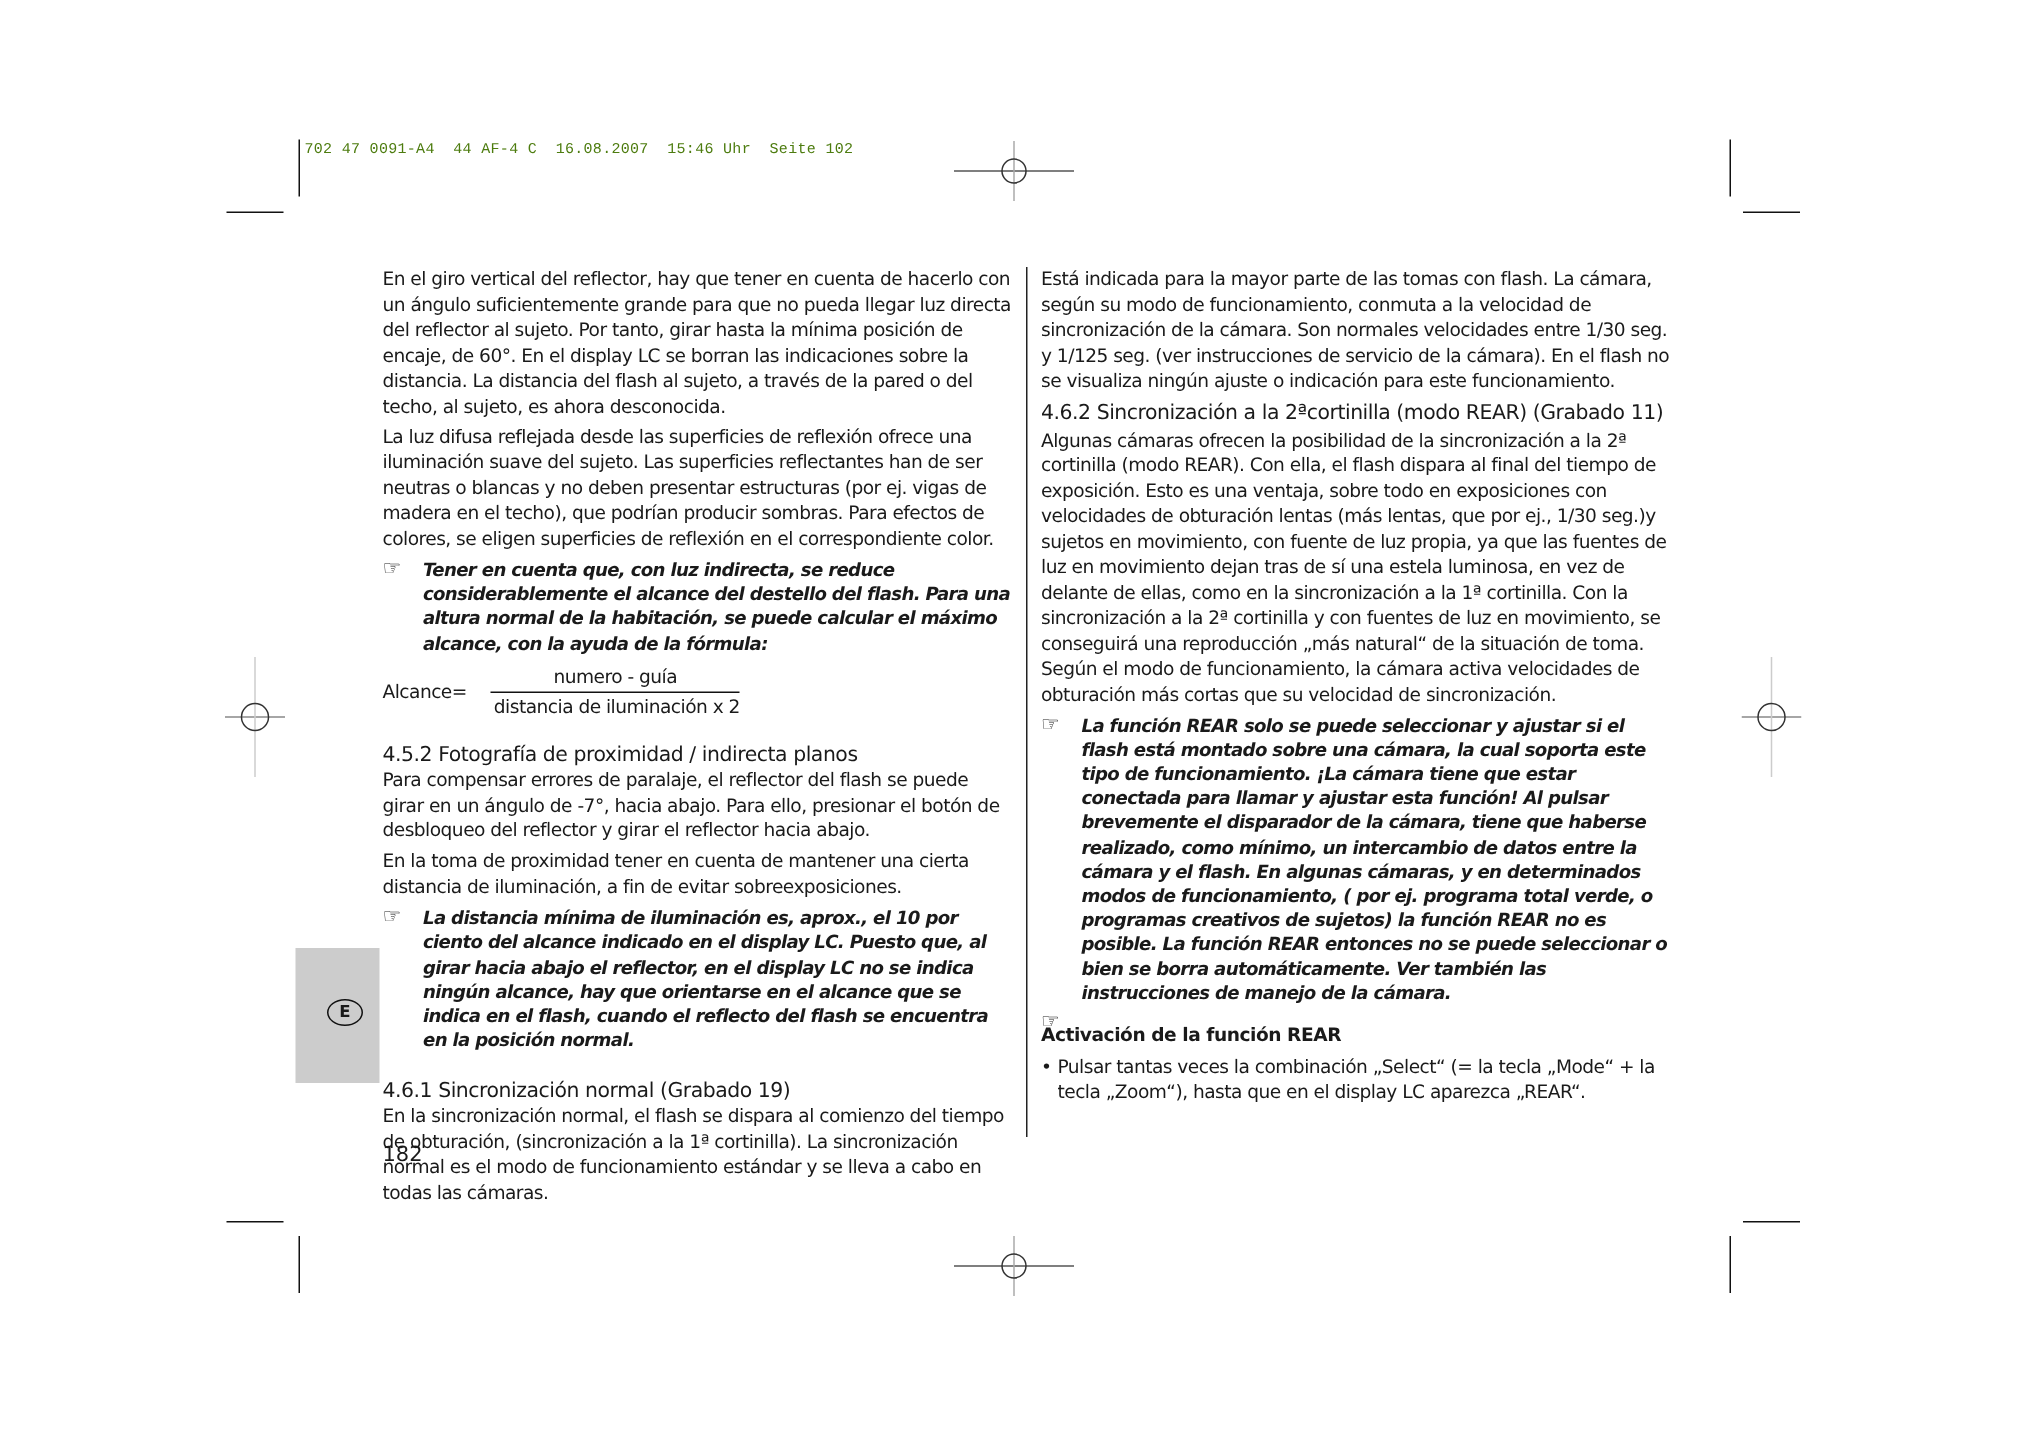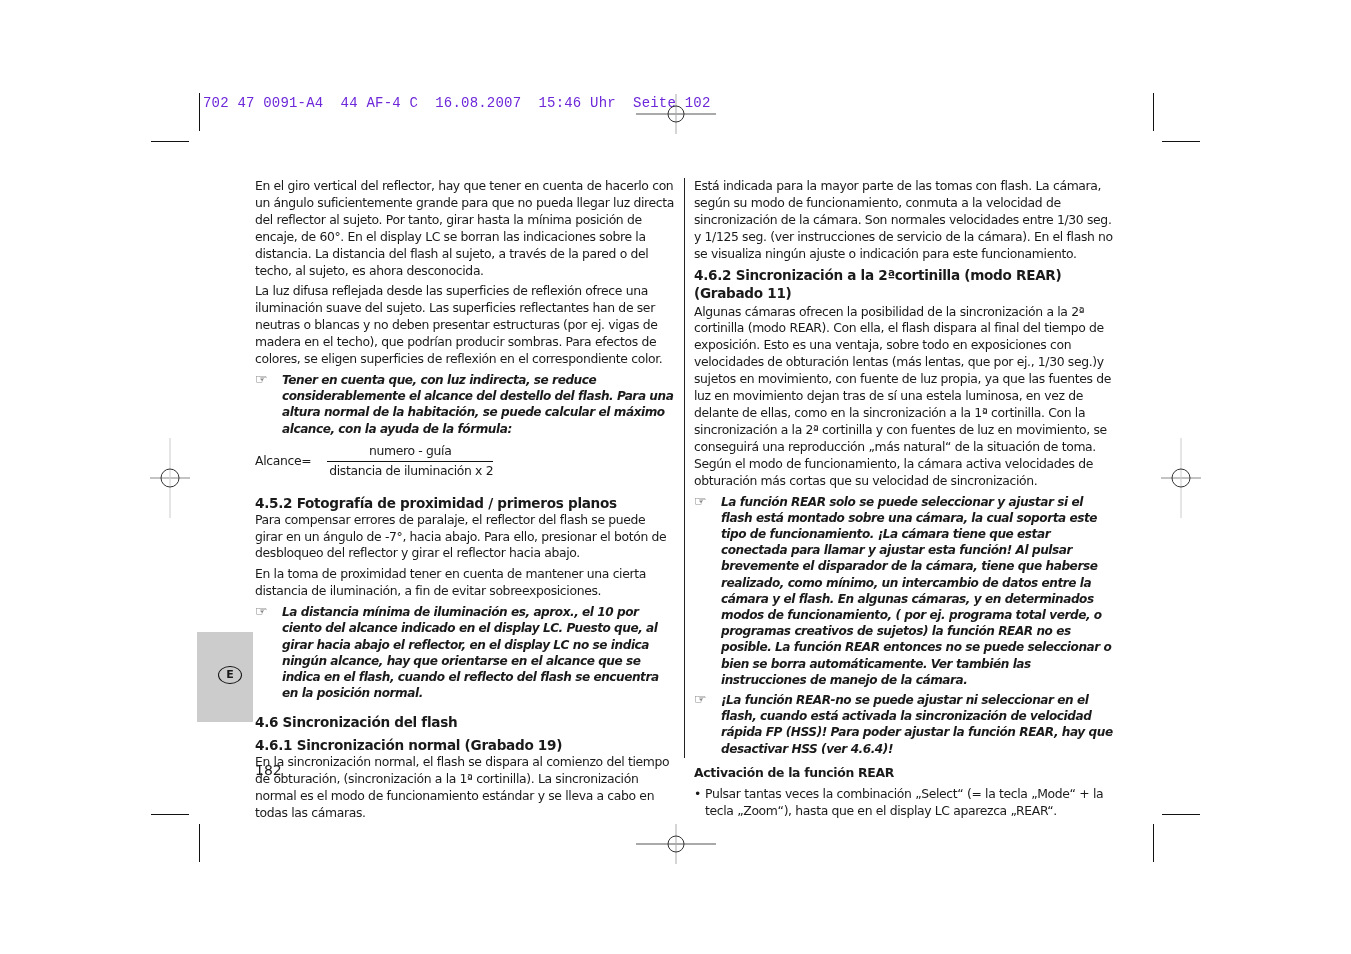--- a/index.html
+++ b/index.html
@@ -1,27 +1,27 @@
 <!DOCTYPE html>
 <html><head>
   <meta charset="utf-8">
   <style>
     html, body { margin: 0; padding: 0; background: #ffffff; }
     body { width: 1351px; height: 954px; position: relative; overflow: hidden;
            font-family: "DejaVu Sans", "Liberation Sans", sans-serif; color: #1a1a1a; }
     .abs { position: absolute; }
     .slug { left: 203px; top: 95px; font-family: "Liberation Mono", "DejaVu Sans Mono", monospace;
-            font-size: 14px; letter-spacing: 0.2px; color: #6d28d9; white-space: pre; }
+            font-size: 10px; letter-spacing: 0.2px; color: #4d7c0f; white-space: pre; }
     .vline { position: absolute; width: 1px; background: #111; }
     .hline { position: absolute; height: 1px; background: #111; }
     .reg { position: absolute; }
     .col { position: absolute; font-size: 12.4px; line-height: 16.9px; letter-spacing: -0.35px; }
     .col p { margin: 0; }
     .col .gap { height: 4px; }
-    .h2 { font-weight: bold; font-size: 13.6px; line-height: 18px; letter-spacing: -0.3px; margin: 0; }
+    .h2 { font-weight: normal; font-size: 13.6px; line-height: 18px; letter-spacing: -0.3px; margin: 0; }
     .note { position: relative; padding-left: 27px; font-style: italic; font-weight: bold; font-size: 12.1px; line-height: 16.2px; letter-spacing: -0.45px; }
     .note .hand { position: absolute; left: 0; top: -1px; font-style: normal; font-weight: normal; font-size: 14px; }
     .formula { display: flex; align-items: center; margin: 6px 0 4px 0; }
     .formula .lhs { margin-right: 16px; }
     .frac { display: inline-flex; flex-direction: column; align-items: center; }
     .frac .num { padding: 0 0 1px 0; }
     .frac .den { border-top: 1px solid #111; padding: 1px 0 0 0; width: 166px; text-align: right; }
     .frac .num { width: 166px; text-align: center; }
     .tab { left: 197px; top: 632px; width: 56px; height: 90px; background: #cccccc; }
     .tab-badge { position: absolute; left: 21px; top: 34px; width: 22px; height: 16px; border: 1.3px solid #111;
@@ -83,31 +83,30 @@
     <span>Tener en cuenta que, con luz indirecta, se reduce considerablemente el alcance del destello del flash. Para una altura normal de la habitación, se puede calcular el máximo alcance, con la ayuda de la fórmula:</span>
   </div>
   <div class="formula">
     <span class="lhs">Alcance=</span>
     <span class="frac">
       <span class="num">numero - guía</span>
       <span class="den">distancia de iluminación x 2</span>
     </span>
   </div>
   <div style="height:10px;"></div>
-  <h2 class="h2">4.5.2 Fotografía de proximidad / primeros planos</h2>
+  <h2 class="h2">4.5.2 Fotografía de proximidad / indirecta planos</h2>
   <p>Para compensar errores de paralaje, el reflector del flash se puede girar en un ángulo de -7°, hacia abajo. Para ello, presionar el botón de desbloqueo del reflector y girar el reflector hacia abajo.</p>
   <div class="gap"></div>
   <p>En la toma de proximidad tener en cuenta de mantener una cierta distancia de iluminación, a fin de evitar sobreexposiciones.</p>
   <div class="gap"></div>
   <div class="note">
     <span class="hand">☞</span>
     <span>La distancia mínima de iluminación es, aprox., el 10 por ciento del alcance indicado en el display LC. Puesto que, al girar hacia abajo el reflector, en el display LC no se indica ningún alcance, hay que orientarse en el alcance que se indica en el flash, cuando el reflecto del flash se encuentra en la posición normal.</span>
   </div>
   <div style="height:12px;"></div>
-  <h2 class="h2">4.6 Sincronización del flash</h2>
   <div style="height:5px;"></div>
   <h2 class="h2">4.6.1 Sincronización normal (Grabado 19)</h2>
   <p>En la sincronización normal, el flash se dispara al comienzo del tiempo de obturación, (sincronización a la 1ª cortinilla). La sincronización normal es el modo de funcionamiento estándar y se lleva a cabo en todas las cámaras.</p>
 </div>
 
 <div class="abs pagenum">182</div>
 
 <div class="col" style="left:694px; top:178px; width:422px;">
   <p>Está indicada para la mayor parte de las tomas con flash. La cámara, según su modo de funcionamiento, conmuta a la velocidad de sincronización de la cámara. Son normales velocidades entre 1/30 seg. y 1/125 seg. (ver instrucciones de servicio de la cámara). En el flash no se visualiza ningún ajuste o indicación para este funcionamiento.</p>
   <div style="height:3px;"></div>
@@ -115,21 +114,20 @@
   <div style="height:2px;"></div>
   <p>Algunas cámaras ofrecen la posibilidad de la sincronización a la 2ª cortinilla (modo REAR). Con ella, el flash dispara al final del tiempo de exposición. Esto es una ventaja, sobre todo en exposiciones con velocidades de obturación lentas (más lentas, que por ej., 1/30 seg.)y sujetos en movimiento, con fuente de luz propia, ya que las fuentes de luz en movimiento dejan tras de sí una estela luminosa, en vez de delante de ellas, como en la sincronización a la 1ª cortinilla. Con la sincronización a la 2ª cortinilla y con fuentes de luz en movimiento, se conseguirá una reproducción „más natural“ de la situación de toma. Según el modo de funcionamiento, la cámara activa velocidades de obturación más cortas que su velocidad de sincronización.</p>
   <div class="gap"></div>
   <div class="note">
     <span class="hand">☞</span>
     <span>La función REAR solo se puede seleccionar y ajustar si el flash está montado sobre una cámara, la cual soporta este tipo de funcionamiento. ¡La cámara tiene que estar conectada para llamar y ajustar esta función! Al pulsar brevemente el disparador de la cámara, tiene que haberse realizado, como mínimo, un intercambio de datos entre la cámara y el flash. En algunas cámaras, y en determinados modos de funcionamiento, ( por ej. programa total verde, o programas creativos de sujetos) la función REAR no es posible. La función REAR entonces no se puede seleccionar o bien se borra automáticamente. Ver también las instrucciones de manejo de la cámara.</span>
   </div>
   <div class="gap"></div>
   <div class="note">
     <span class="hand">☞</span>
-    <span>¡La función REAR-no se puede ajustar ni seleccionar en el  flash, cuando está activada la sincronización de velocidad rápida FP (HSS)! Para poder ajustar la función REAR, hay que desactivar HSS (ver 4.6.4)!</span>
   </div>
   <div style="height:5px;"></div>
   <div class="subh">Activación de la función REAR</div>
   <div style="height:2px;"></div>
   <div class="bullet">
     <span class="dot">•</span>
     <span>Pulsar tantas veces la combinación „Select“ (= la tecla „Mode“ + la tecla „Zoom“), hasta que en el display LC aparezca „REAR“.</span>
   </div>
 </div>
 

